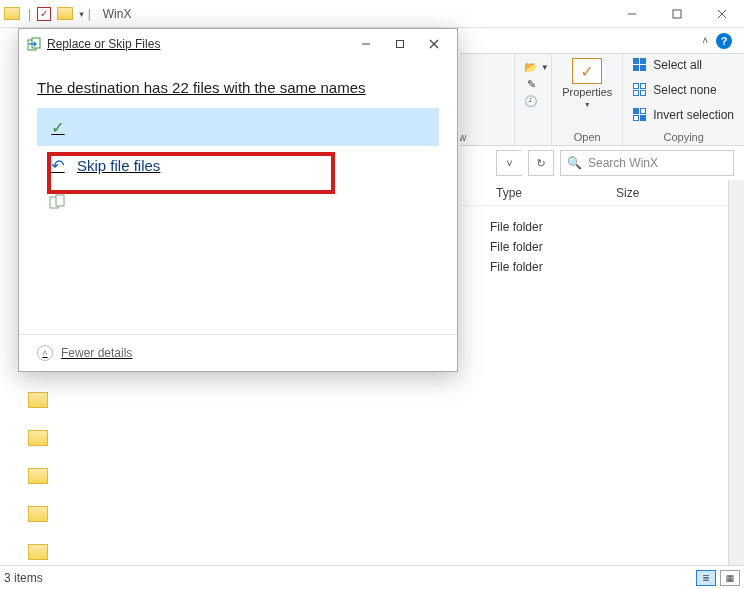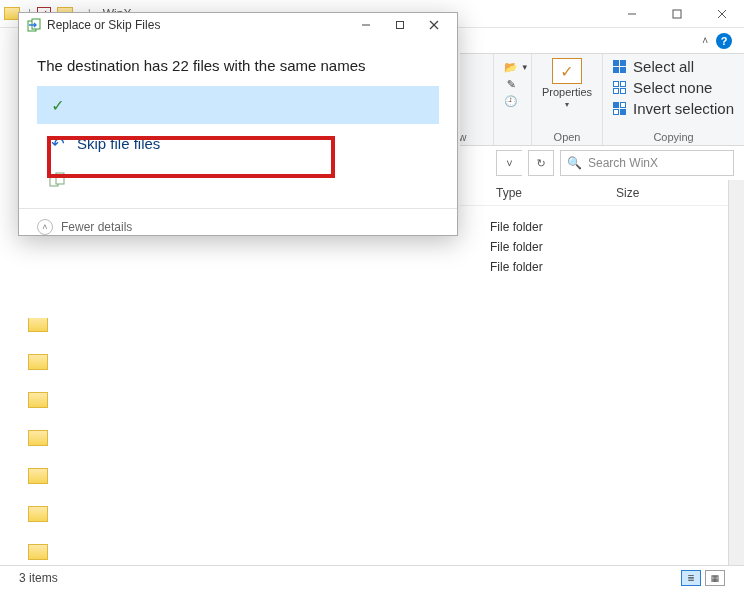--- a/index.html
+++ b/index.html
@@ -24,21 +24,21 @@
     .ribbon { height: 92px; background: #f5f6f7; border-bottom: 1px solid #dadada; display:flex; position:relative; }
     .ribbon-left-blue { width: 24px; background:#1979ca; }
     .ribbon-spacer { flex:1; }
     .ribbon-group { display:flex; flex-direction:column; align-items:center; justify-content:space-between; padding:4px 10px 2px 10px; border-left:1px solid #e1e1e1; height:100%; }
     .ribbon-group .label { font-size:11px; color:#666; margin-top:2px;}
     .ribbon-prop { display:flex; flex-direction:column; align-items:center; gap:2px; font-size:11px; color:#444;}
     .ribbon-prop .big-check { width:30px; height:26px; border:1px solid #d08a2a; background:#fff; display:flex; align-items:center; justify-content:center; color:#d08a2a; font-size:16px;}
     .ribbon-mini-icons { display:flex; flex-direction:column; gap:3px; margin-left:6px; font-size:11px; color:#444;}
     .mini-row { display:flex; align-items:center; gap:4px;}
     .mini-ic { width:14px; height:14px; display:flex; align-items:center; justify-content:center; font-size:11px;}
-    .select-group-body { display:flex; flex-direction:column; gap:4px; font-size:15px; color:#333;justify-content:space-between; }
+    .select-group-body { display:flex; flex-direction:column; gap:11px; font-size:12px; color:#333;justify-content:space-between; }
     .select-group-body .srow { display:flex; align-items:center; gap:6px; }
     .sel-ic { width:14px; height:14px; display:inline-block; }
     .grid4 { display:grid; grid-template-columns:6px 6px; grid-template-rows:6px 6px; gap:1px;}
     .grid4 span{ background:#2b7cd3;}
     .ribbon-tab-word { position:absolute; bottom:2px; left:450px; font-size:11px; color:#666;}
 
     
     .addr-row { height: 34px; display:flex; align-items:center; padding:4px 10px 4px 0; gap:6px;}
     .addr-left-gap { width: 490px; }
     .addr-btn { width:26px; height:26px; border:1px solid #ccc; background:#fff; display:flex; align-items:center; justify-content:center; font-size:11px; color:#555;}
@@ -51,33 +51,33 @@
     .col-headers .col { width:120px; padding:0 6px;}
 
     
     .content-area { position:absolute; top:206px; left:0; right:0; bottom:24px; overflow:hidden;}
     .right-rows { position:absolute; left:490px; top:14px; font-size:12px; color:#333; display:flex; flex-direction:column; gap:6px;}
     
     .thumb-col { position:absolute; left:28px; top:110px; display:flex; flex-direction:column; gap:22px;}
     .thumb { width:20px; height:16px; background: linear-gradient(#ffe9a6,#f7d558); border:1px solid #e0b83e;}
 
     
-    .status-bar { position:absolute; bottom:0; left:0; right:0; height:24px; border-top:1px solid #dadada; display:flex; align-items:center; font-size:12px; color:#444; padding:0 19px;}
+    .status-bar { position:absolute; bottom:0; left:0; right:0; height:24px; border-top:1px solid #dadada; display:flex; align-items:center; font-size:12px; color:#444; padding:0 4px;}
     .status-bar .spacer{flex:1;}
     .view-toggle { width:20px; height:16px; border:1px solid #a0a0a0; margin-left:4px; display:flex; align-items:center; justify-content:center; font-size:9px;}
     .view-toggle.active { background:#cce8ff; border-color:#2b7cd3;}
 
     
     .vscroll { position:absolute; right:0; top:180px; bottom:24px; width:16px; background:#f0f0f0; border-left:1px solid #dadada;}
 
     
     .scrim { position:absolute; left:0; top:28px; width:460px; height:290px; background:#fff; }
 
     
-    .dialog { position:absolute; left:18px; top:12px; width:440px; height:224px; background:#fff; border:1px solid #aaa; box-shadow:0 6px 24px rgba(0,0,0,.25); display:flex; flex-direction:column;}
+    .dialog { position:absolute; left:18px; top:28px; width:440px; height:344px; background:#fff; border:1px solid #aaa; box-shadow:0 6px 24px rgba(0,0,0,.25); display:flex; flex-direction:column;text-decoration:underline;}
     .dlg-title { height:30px; display:flex; align-items:center; padding:0 6px 0 8px; font-size:12px; color:#333;}
     .dlg-title .copy-ic { width:14px; height:14px; margin-right:6px; display:flex; align-items:center; justify-content:center;}
     .dlg-title .copy-ic svg{width:14px;height:14px;}
     .dlg-title .spacer{flex:1;}
     .dlg-winbtn { width:34px; height:24px; display:flex; align-items:center; justify-content:center; color:#444;}
     .dlg-winbtn svg{width:10px;height:10px;}
     .dlg-body { padding: 6px 18px 8px 18px;}
     .copying-line { font-size:12px; color:#333;}
     .copying-line .lnk { color:#0066cc;}
     .dest-line { font-size:15px; color:#222; margin:14px 0 12px 0;}

